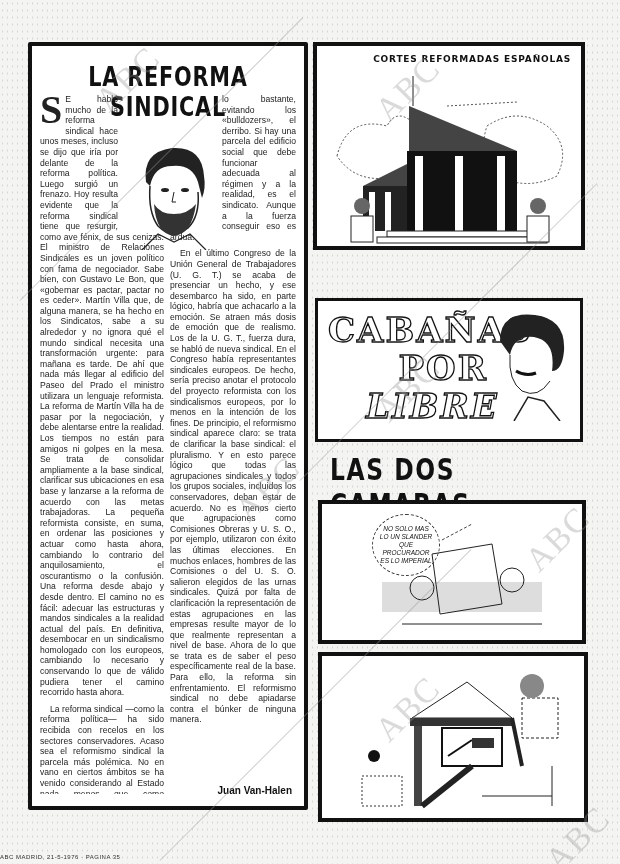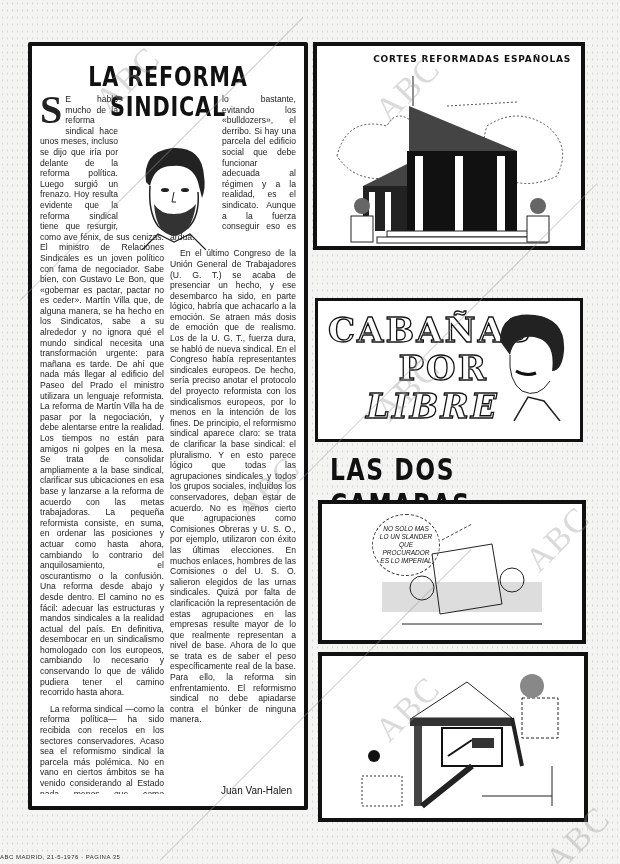--- a/index.html
+++ b/index.html
@@ -47,21 +47,21 @@
     float:left; font-family:"Liberation Serif", serif; font-size:40px;
     line-height:32px; margin:0 3px 0 0; font-weight:bold;
   }
   .col-left { left:8px; top:48px; width:124px; height:700px; overflow:hidden; }
   .col-right { left:138px; top:48px; width:126px; height:700px; overflow:hidden; }
   .portrait {
     position:absolute; left:100px; top:96px; width:82px; height:108px;
   }
   .indent-space { float:left; width:52px; height:96px; margin-top:38px; }
   .indent-space-l { float:right; width:46px; height:120px; margin-top:10px; }
-  .byline { position:absolute; right:12px; bottom:10px; font-size:10px; font-weight:normal; }
+  .byline { position:absolute; right:12px; bottom:10px; font-size:10px; font-weight:bold; }
 
   
   .panel { position:absolute; background:#fff; border:4px solid #111; }
   .panel1 { left:313px; top:42px; width:264px; height:200px; }
   .panel1 .caption {
     position:absolute; right:10px; top:8px; font-size:9px; font-weight:bold; letter-spacing:0.8px;
     font-family:"DejaVu Sans", sans-serif;
   }
   .panel2 { left:315px; top:298px; width:262px; height:138px; border-width:3px; }
   .cabanas {

